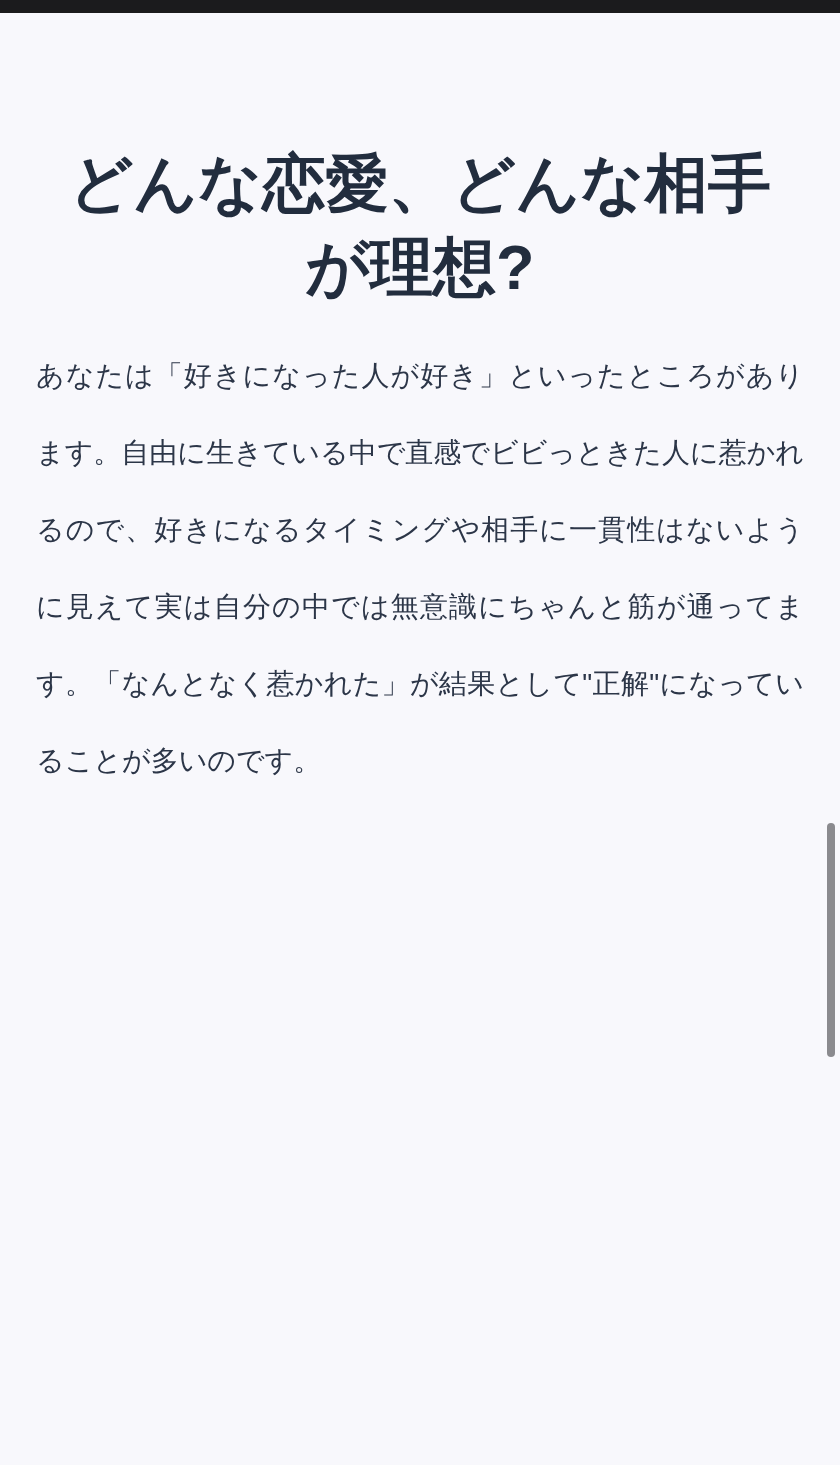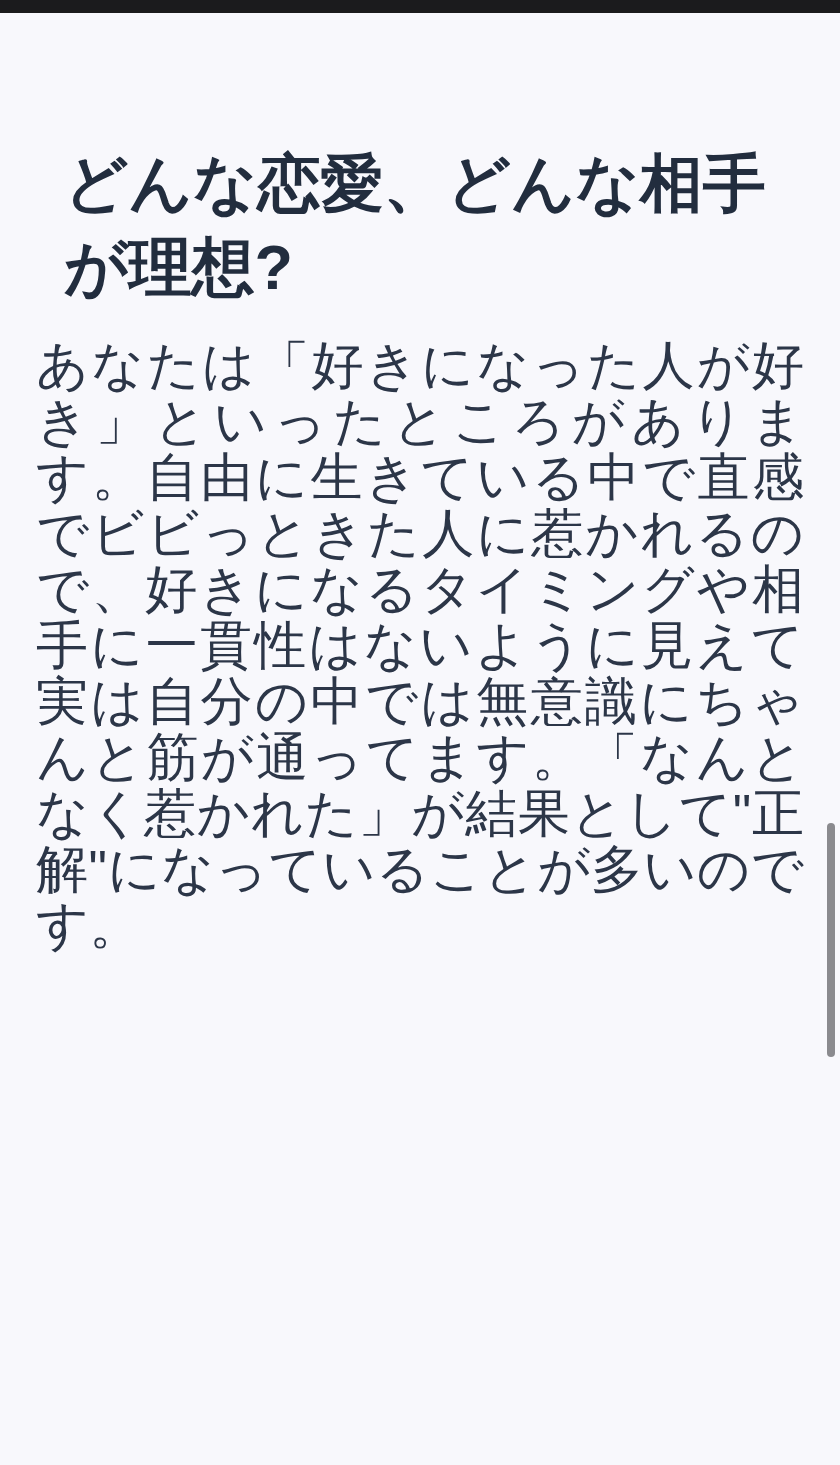--- a/index.html
+++ b/index.html
@@ -29,28 +29,28 @@
   }
   .content {
     padding: 0 36px;
   }
   h1.page-title {
     margin: 128px auto 28px;
     max-width: 712px;
     font-size: 63px;
     line-height: 84px;
     font-weight: bold;
-    text-align: left;
+    text-align: center;
     color: var(--heading);
     letter-spacing: 0;
   }
   p.body-paragraph {
     margin: 0 0 30px 0;
-    font-size: 52px;
-    line-height: 56px;
+    font-size: 28px;
+    line-height: 77px;
     text-align: justify;
     text-justify: inter-character;
     color: var(--body-text);
     letter-spacing: 0;
   }
   .scroll-thumb {
     position: absolute;
     top: 823px;
     right: 5px;
     width: 8px;

